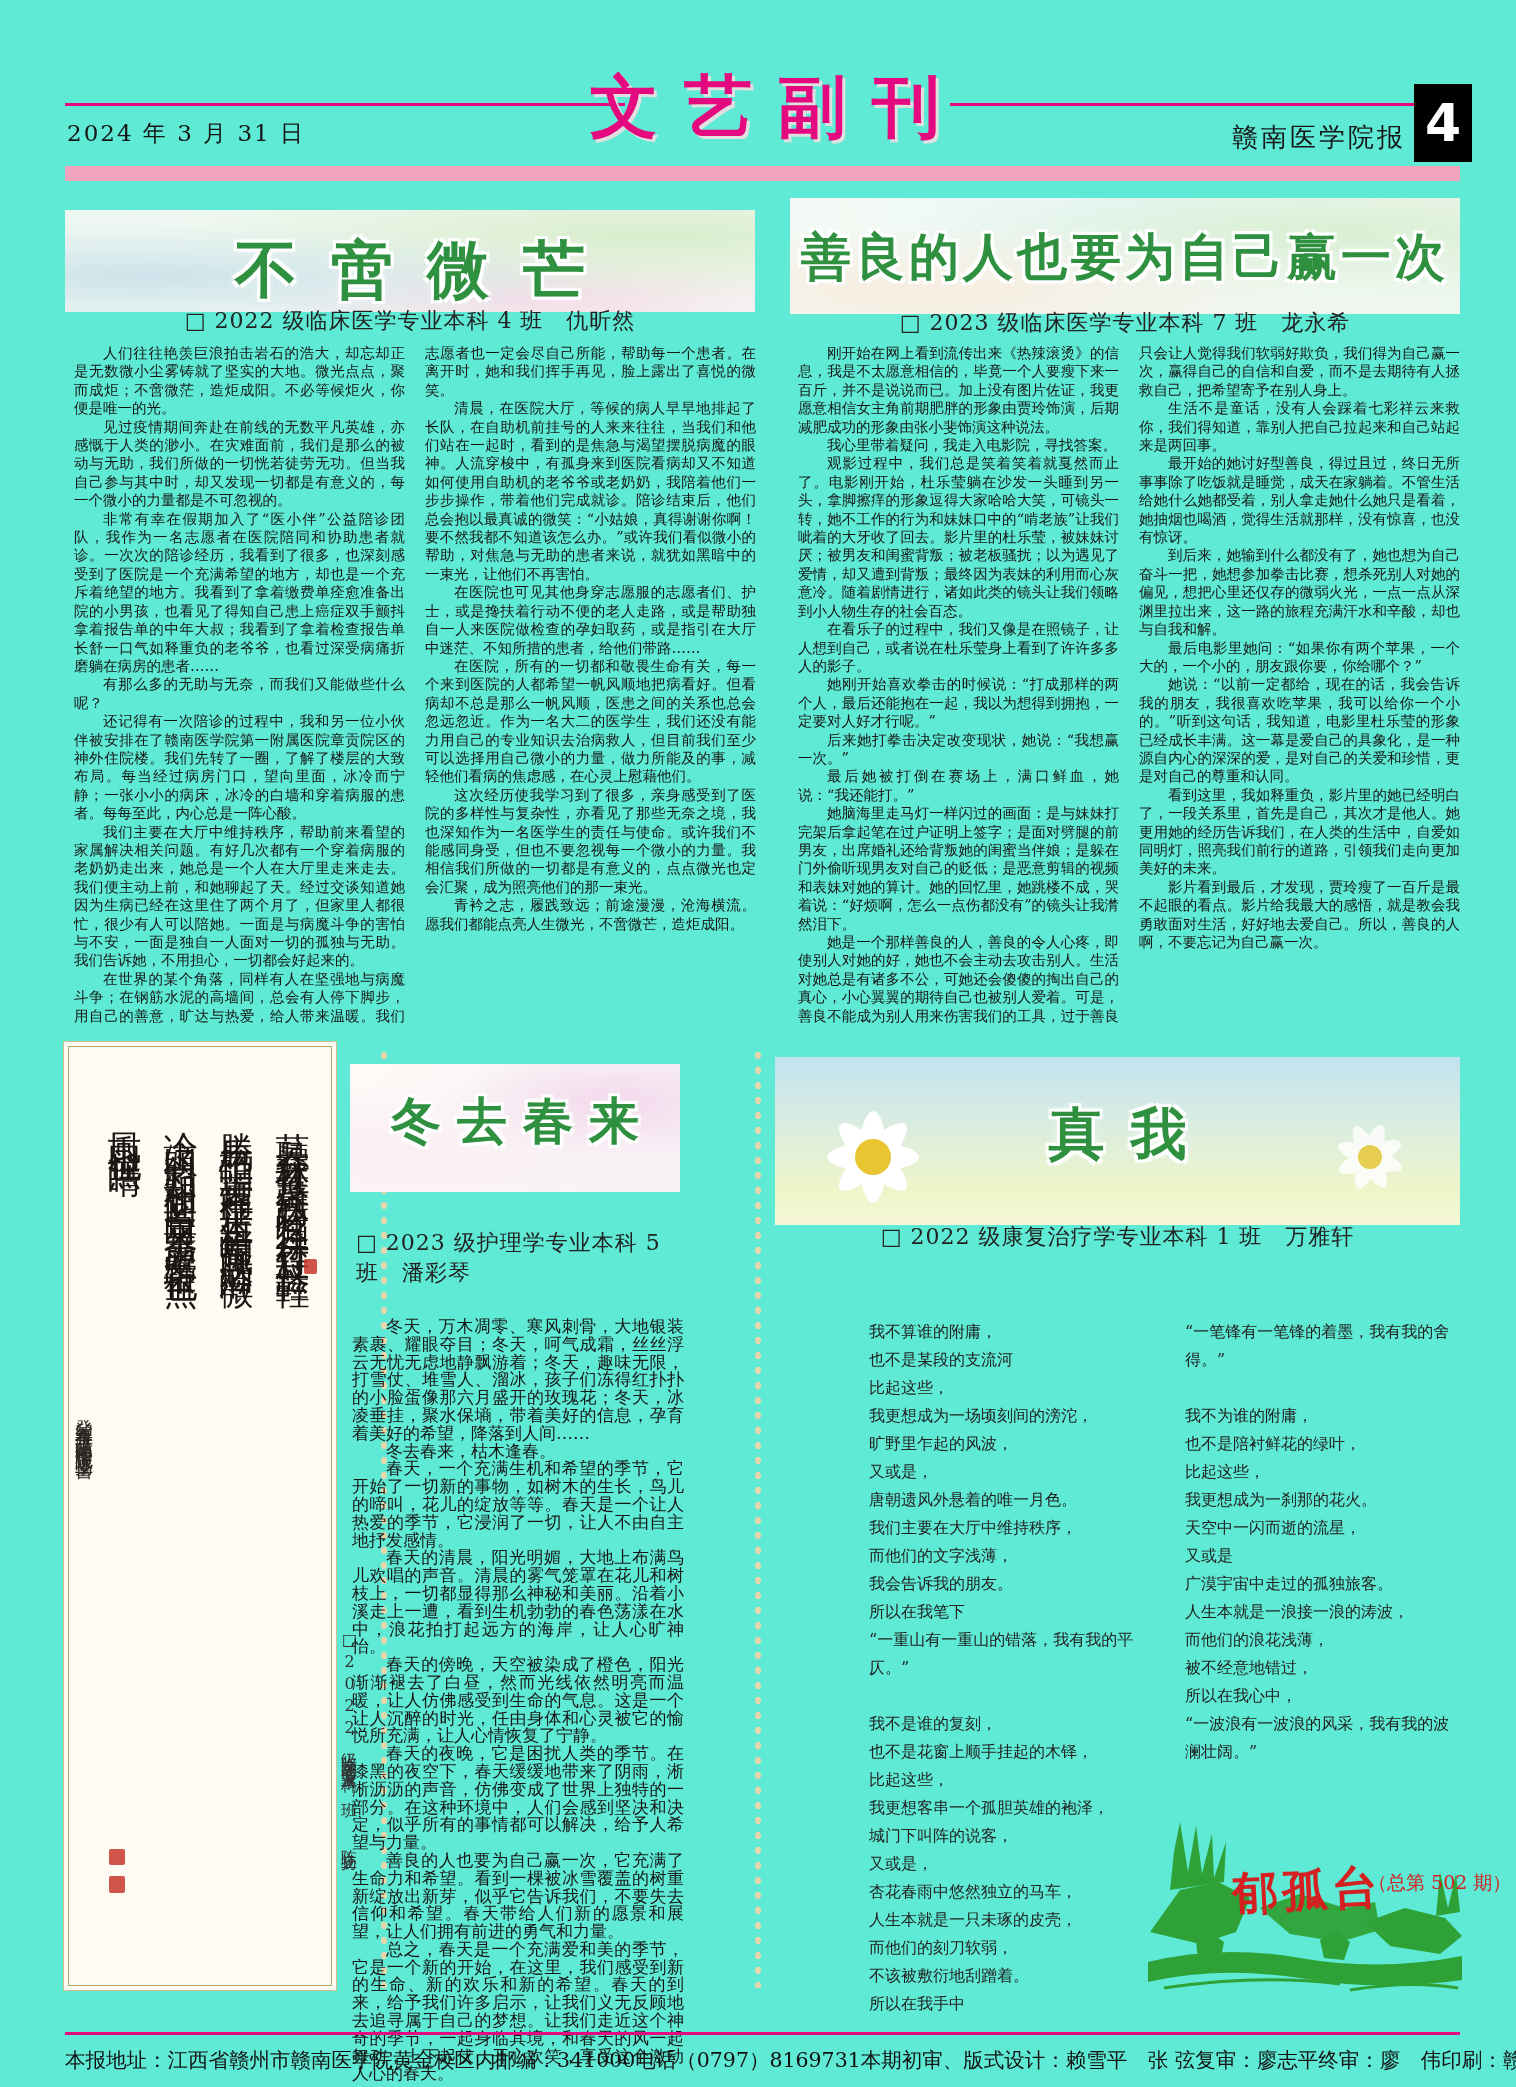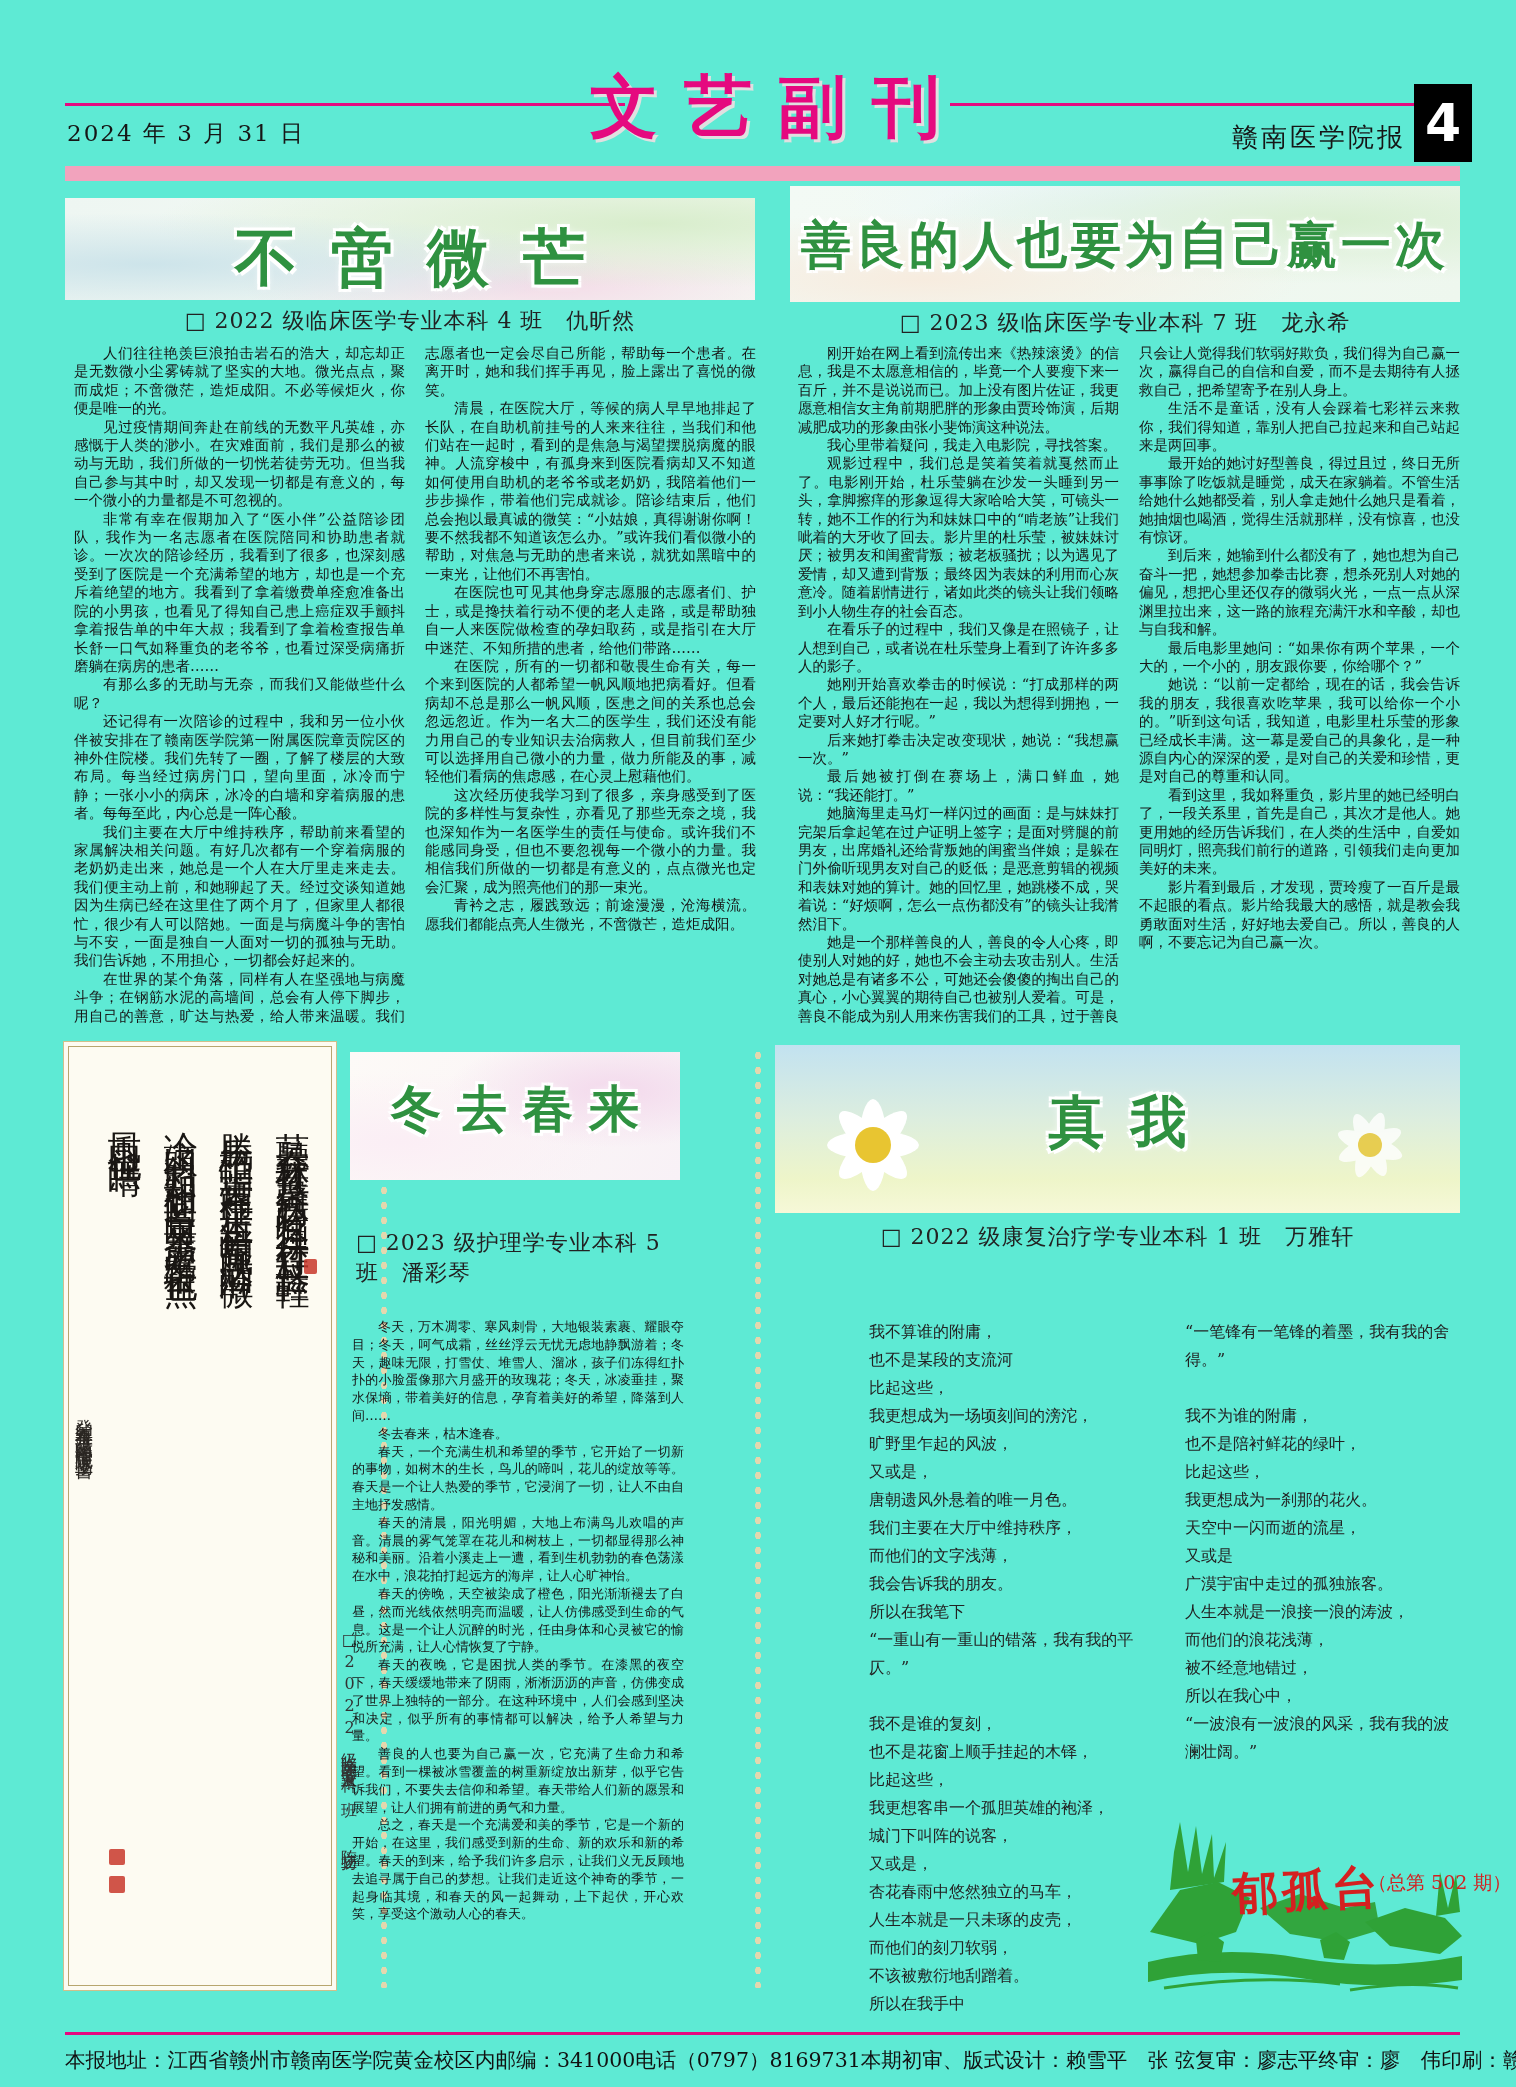--- a/index.html
+++ b/index.html
@@ -14,21 +14,21 @@
   .masthead-title{position:absolute;left:0;right:0;top:62px;text-align:center;
         font-family:"DejaVu Sans","Liberation Sans",sans-serif;font-weight:bold;
         font-size:68px;letter-spacing:26px;color:#e5097f;text-shadow:3px 3px 0 #e0e0e0;padding-left:40px;}
   .paper-name{position:absolute;right:110px;top:120px;font-size:26px;letter-spacing:3px;}
   .page-no-box{position:absolute;right:44px;top:84px;width:58px;height:78px;background:#000;
         color:#fff;font-family:"DejaVu Sans",sans-serif;font-size:52px;font-weight:bold;
         display:flex;align-items:center;justify-content:center;}
   .pink-bar{position:absolute;left:65px;top:166px;width:1395px;height:15px;background:#f2a3bd;}
 
   
-  .banner{position:absolute;overflow:hidden;}
+  .banner{position:absolute;overflow:hidden;margin-top:12px;}
   .banner-a1{left:65px;top:198px;width:690px;height:102px;
      background:radial-gradient(ellipse at 12% 65%,#cde4ea 0%,rgba(205,228,234,0) 55%),
                 radial-gradient(ellipse at 85% 25%,#d8edcc 0%,rgba(216,237,204,0) 60%),
                 radial-gradient(ellipse at 70% 85%,#f4dce8 0%,rgba(244,220,232,0) 45%),
                 linear-gradient(100deg,#eef6f2,#f6fbf4);}
   .banner-a2{left:790px;top:186px;width:670px;height:116px;
      background:radial-gradient(ellipse at 20% 80%,#f7ecdf 0%,rgba(247,236,223,0) 50%),
                 radial-gradient(ellipse at 80% 30%,#d9efd2 0%,rgba(217,239,210,0) 55%),
                 radial-gradient(ellipse at 50% 10%,#eaf6fb 0%,rgba(234,246,251,0) 60%),
                 linear-gradient(100deg,#f3faf5,#eef7ee);}
@@ -75,21 +75,21 @@
 
   
   .divider{position:absolute;top:1048px;height:940px;width:12px;
      background-image:radial-gradient(#e4d7ae 34%,rgba(228,215,174,0) 36%);
      background-size:12px 15px;background-repeat:repeat-y;}
   .div1{left:378px;}
   .div2{left:752px;}
 
   
   .onecol{position:absolute;left:352px;top:1318px;width:332px;height:680px;
-     font-size:13px;line-height:17.8px;text-align:justify;}
+     font-size:17px;line-height:17.8px;text-align:justify;}
 
   
   .poem{position:absolute;left:855px;top:1318px;width:605px;display:flex;
      font-size:16px;line-height:28px;color:#222;}
   .poem-col1{width:330px;padding-left:14px;box-sizing:border-box;}
   .poem-col2{width:275px;}
   .poem p{margin:0;text-indent:0;min-height:28px;}
 
   
   .stamp{position:absolute;left:1140px;top:1812px;width:330px;height:200px;}

